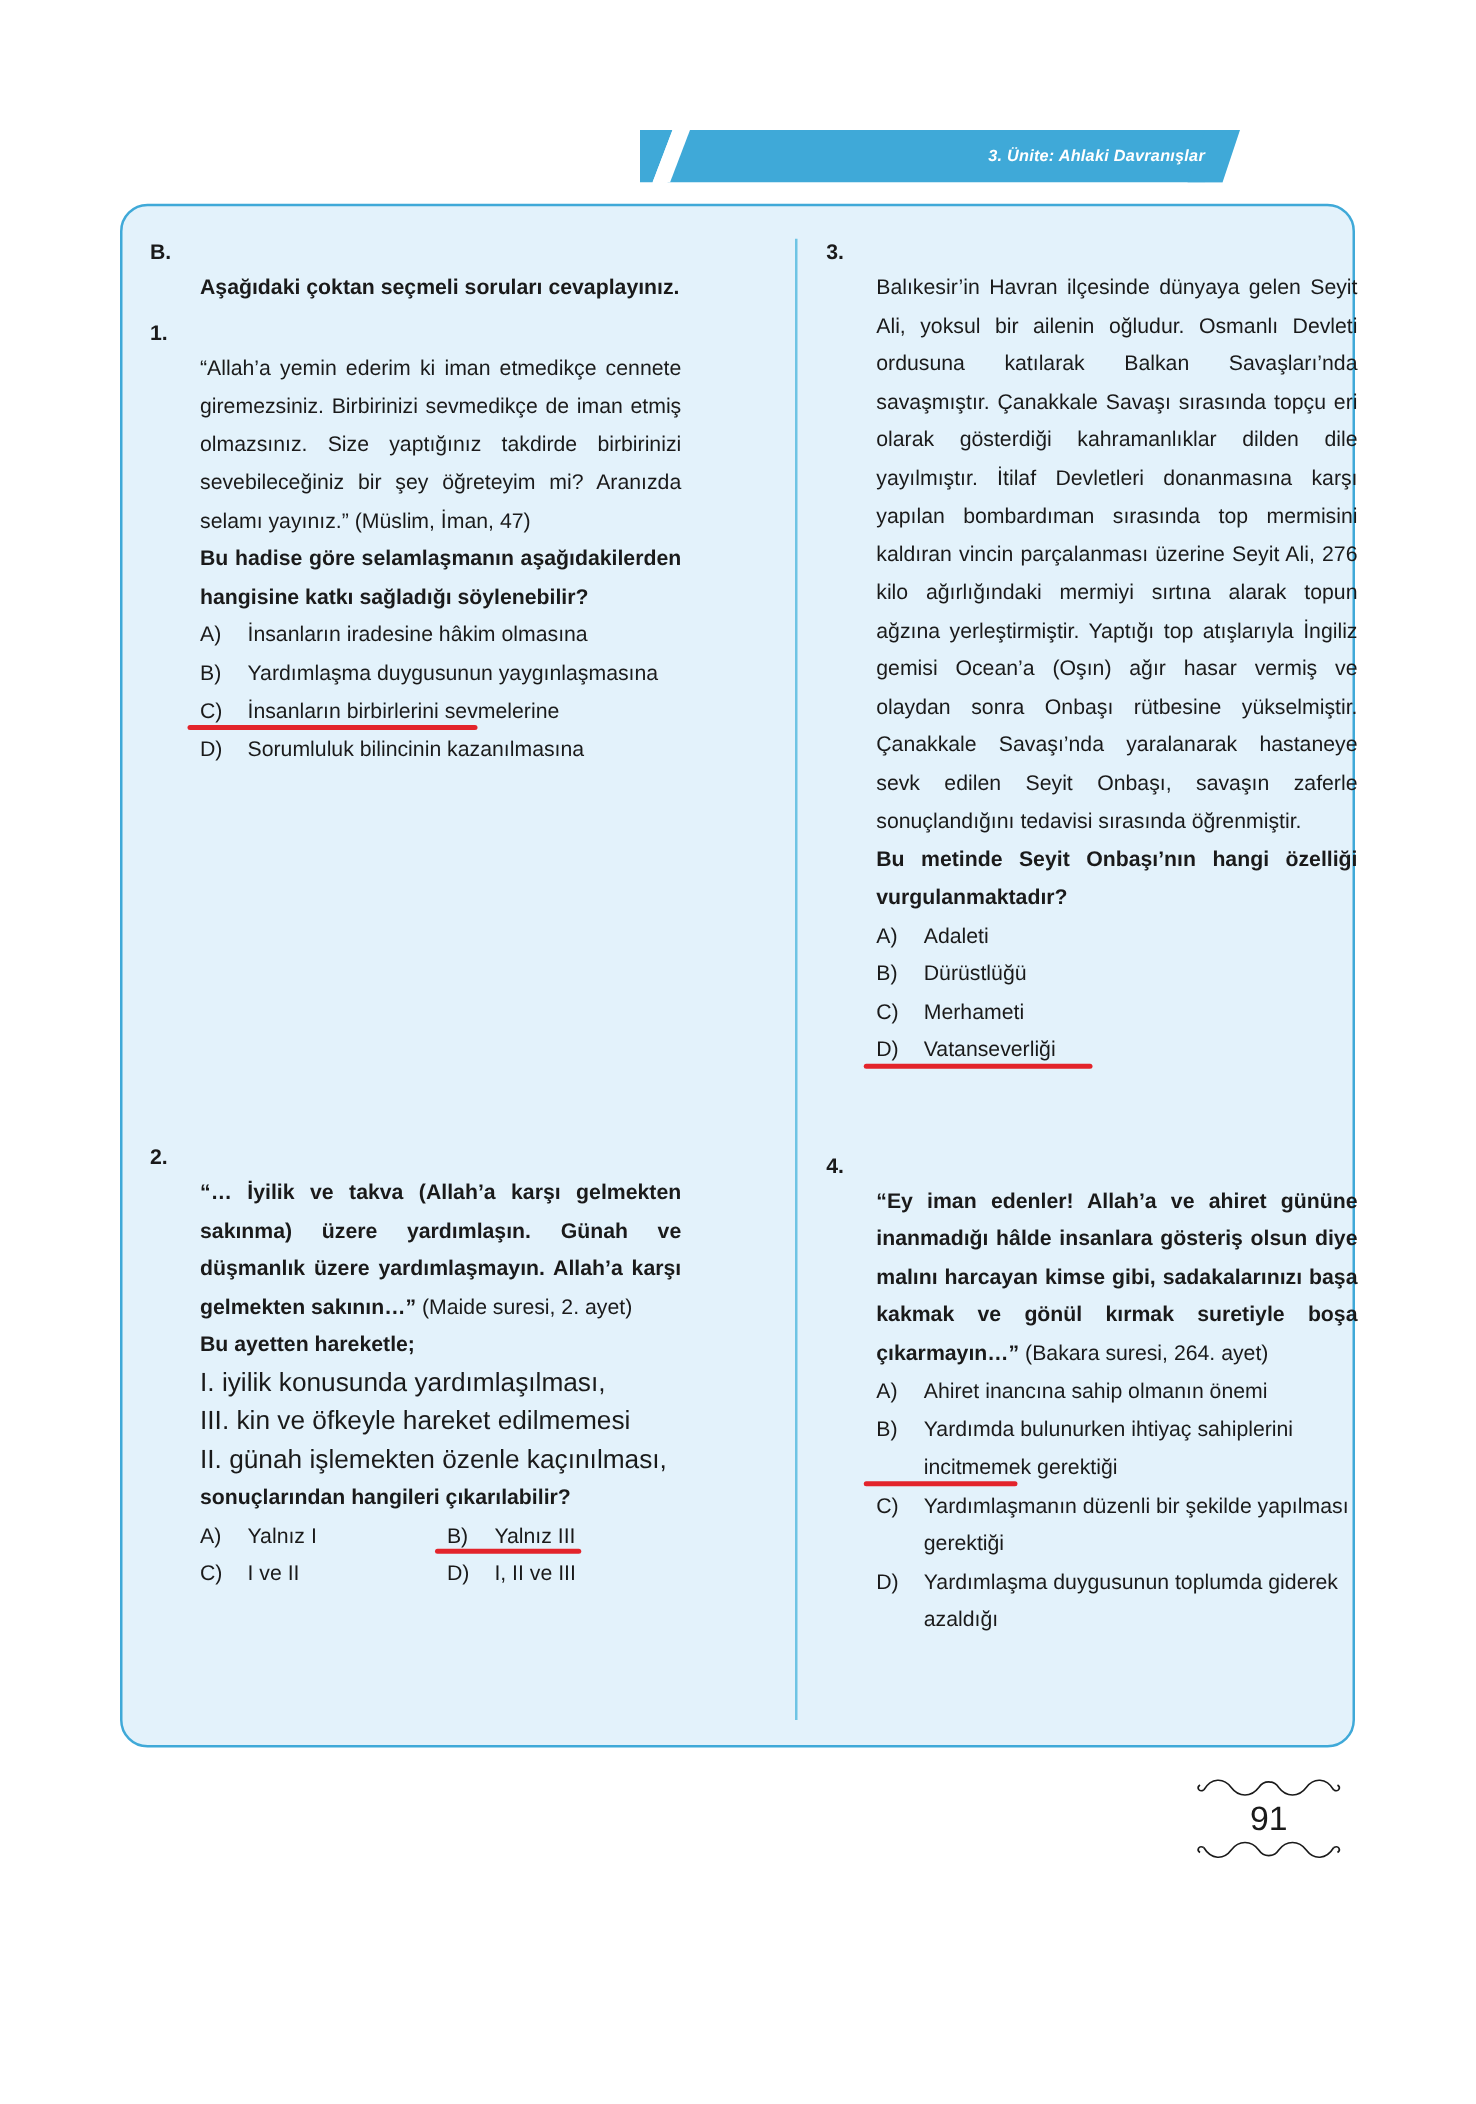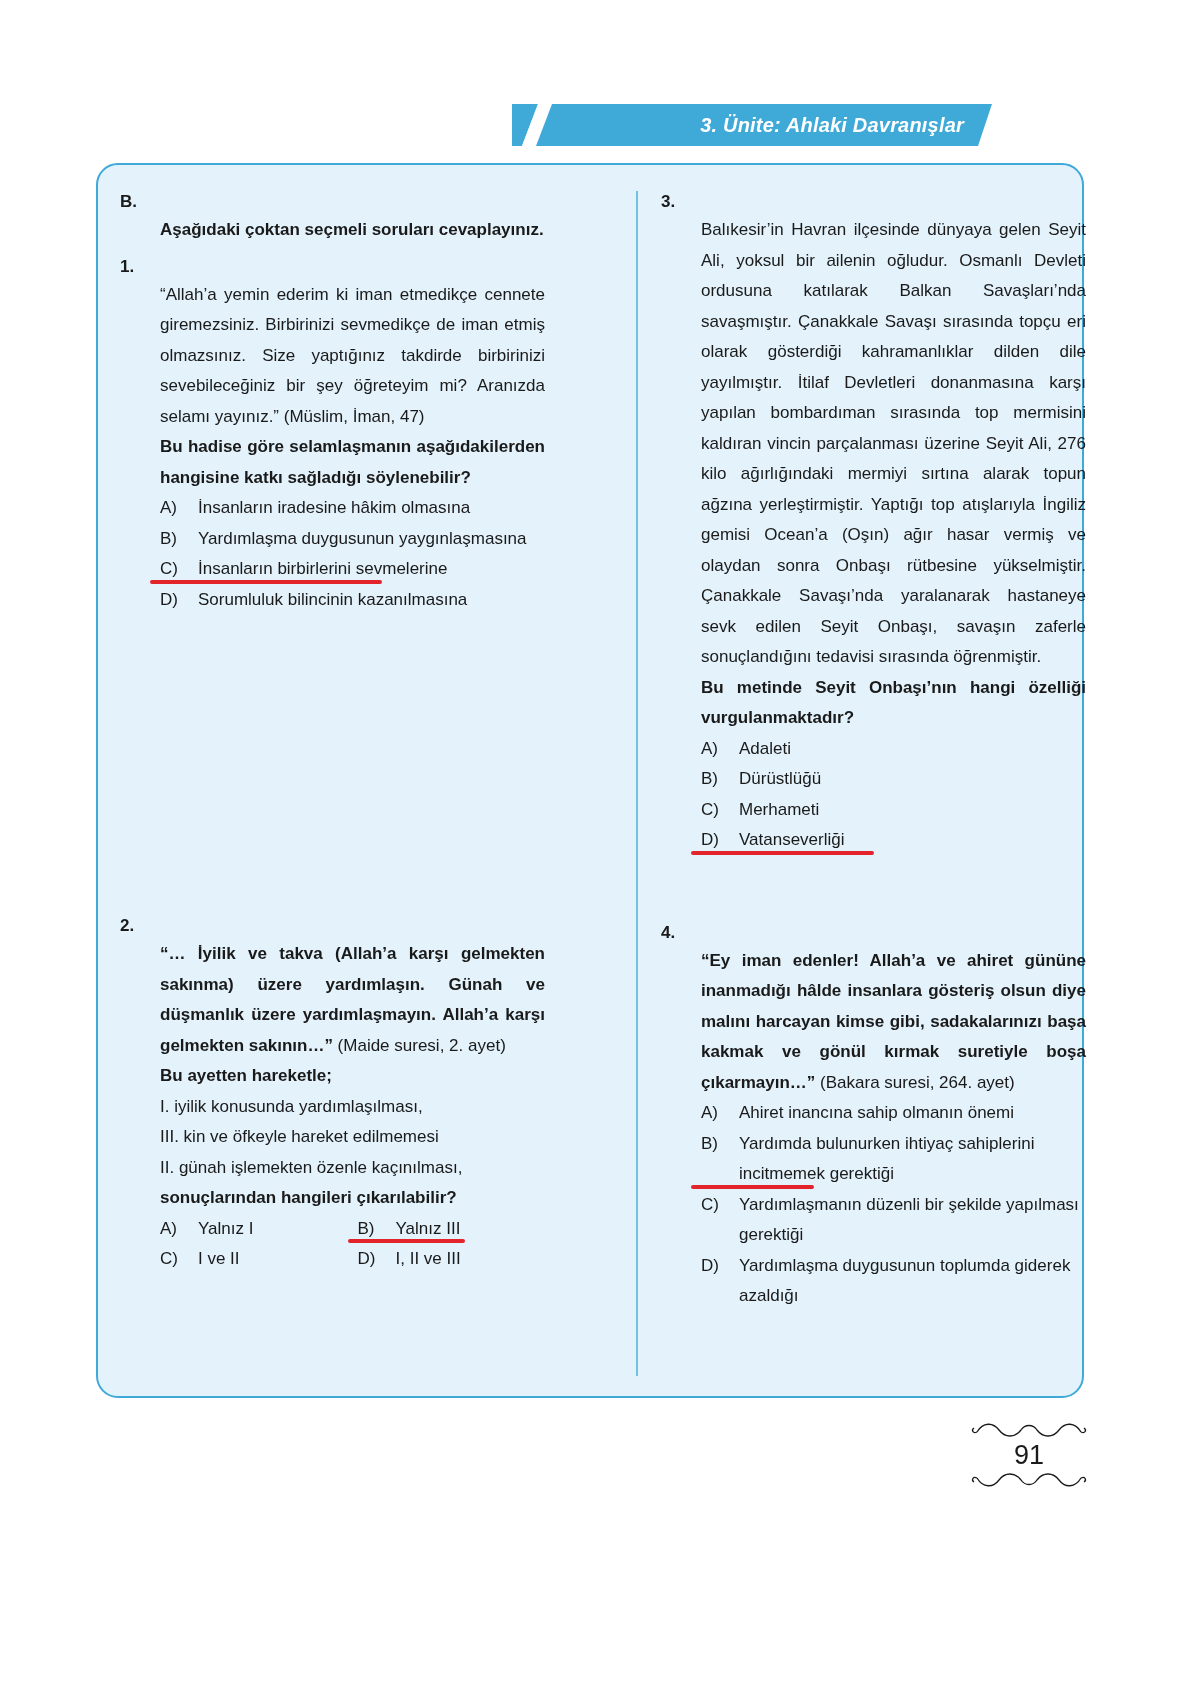--- a/index.html
+++ b/index.html
@@ -30,21 +30,21 @@
     top: 0; left: 0;
     width: 100%; height: 100%;
   }
   #header-title {
     position: absolute;
     right: 28px;
     top: 0;
     height: 42px;
     line-height: 42px;
     color: #ffffff;
-    font-size: 20px;
+    font-size: 13px;
     font-weight: bold;
     font-style: italic;
     letter-spacing: 0.2px;
     white-space: nowrap;
   }
 
   
   #content-frame {
     position: absolute;
     left: 96px;
@@ -106,21 +106,21 @@
   .stem {
     font-size: 17px;
     line-height: 30.5px;
     font-weight: bold;
     color: #1a1a1a;
     text-align: justify;
     margin: 0;
   }
 
   .plain-line {
-    font-size: 17px;
+    font-size: 21px;
     line-height: 30.5px;
     color: #1a1a1a;
     margin: 0;
   }
 
   
   .options { margin: 0; padding: 0; }
   .opt {
     display: flex;
     align-items: flex-start;
@@ -160,21 +160,21 @@
     column-gap: 10px;
   }
 
   .spacer-xs { height: 6px; }
   .spacer-lg { height: 62px; }
   .spacer-xl { height: 296px; }
 
   
   #page-footer {
     position: absolute;
-    right: 92px;
+    right: 106px;
     top: 1420px;
     width: 120px;
     text-align: center;
   }
   #page-number {
     font-size: 27px;
     color: #1a1a1a;
     line-height: 34px;
   }
   .swirl { display: block; }

